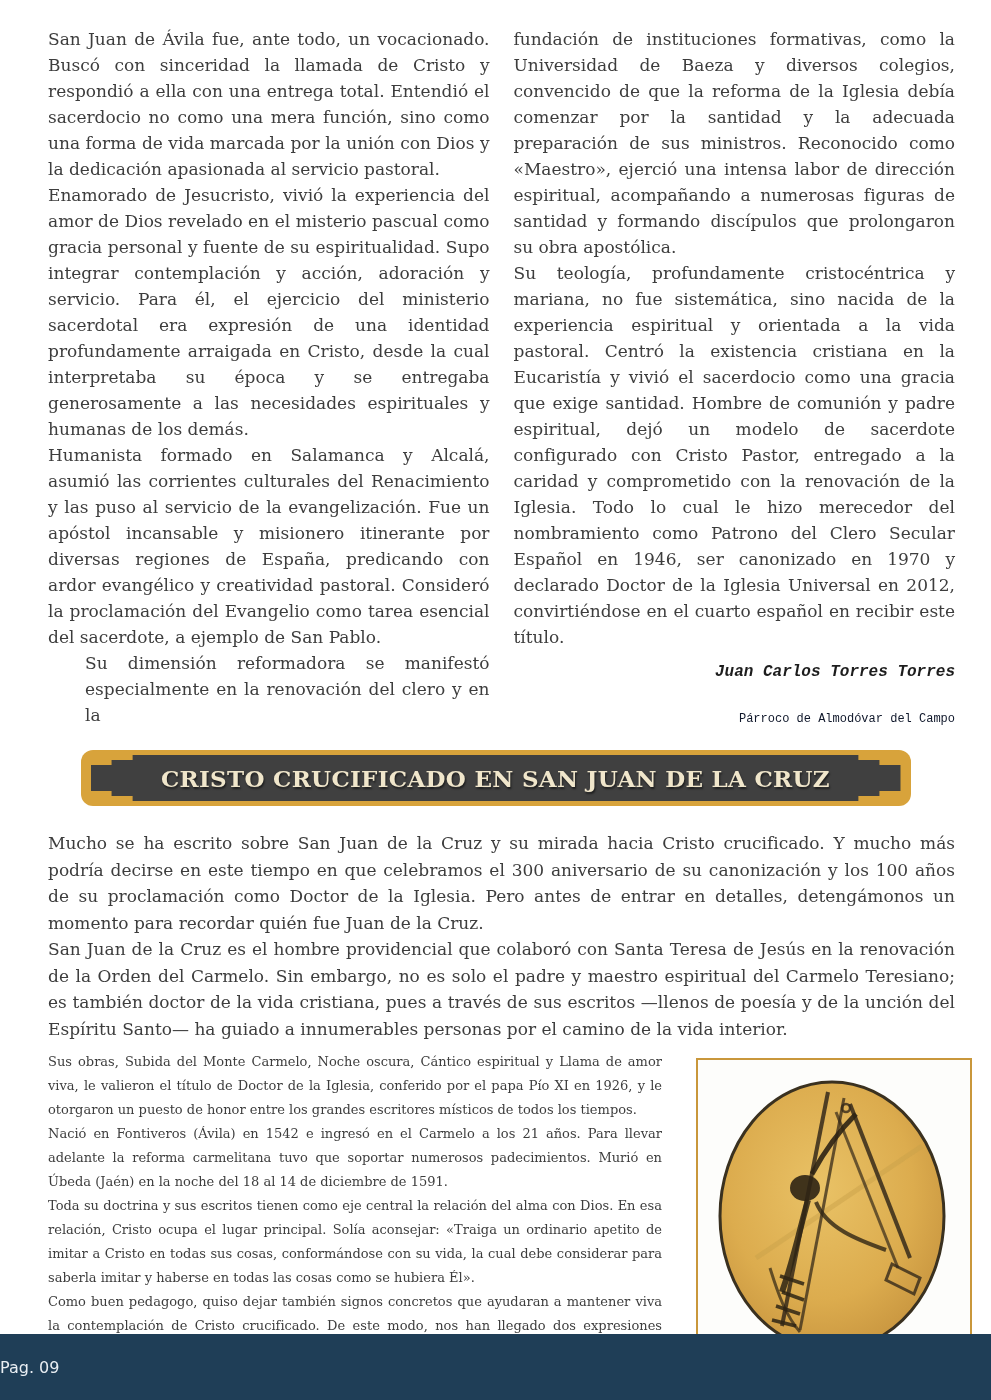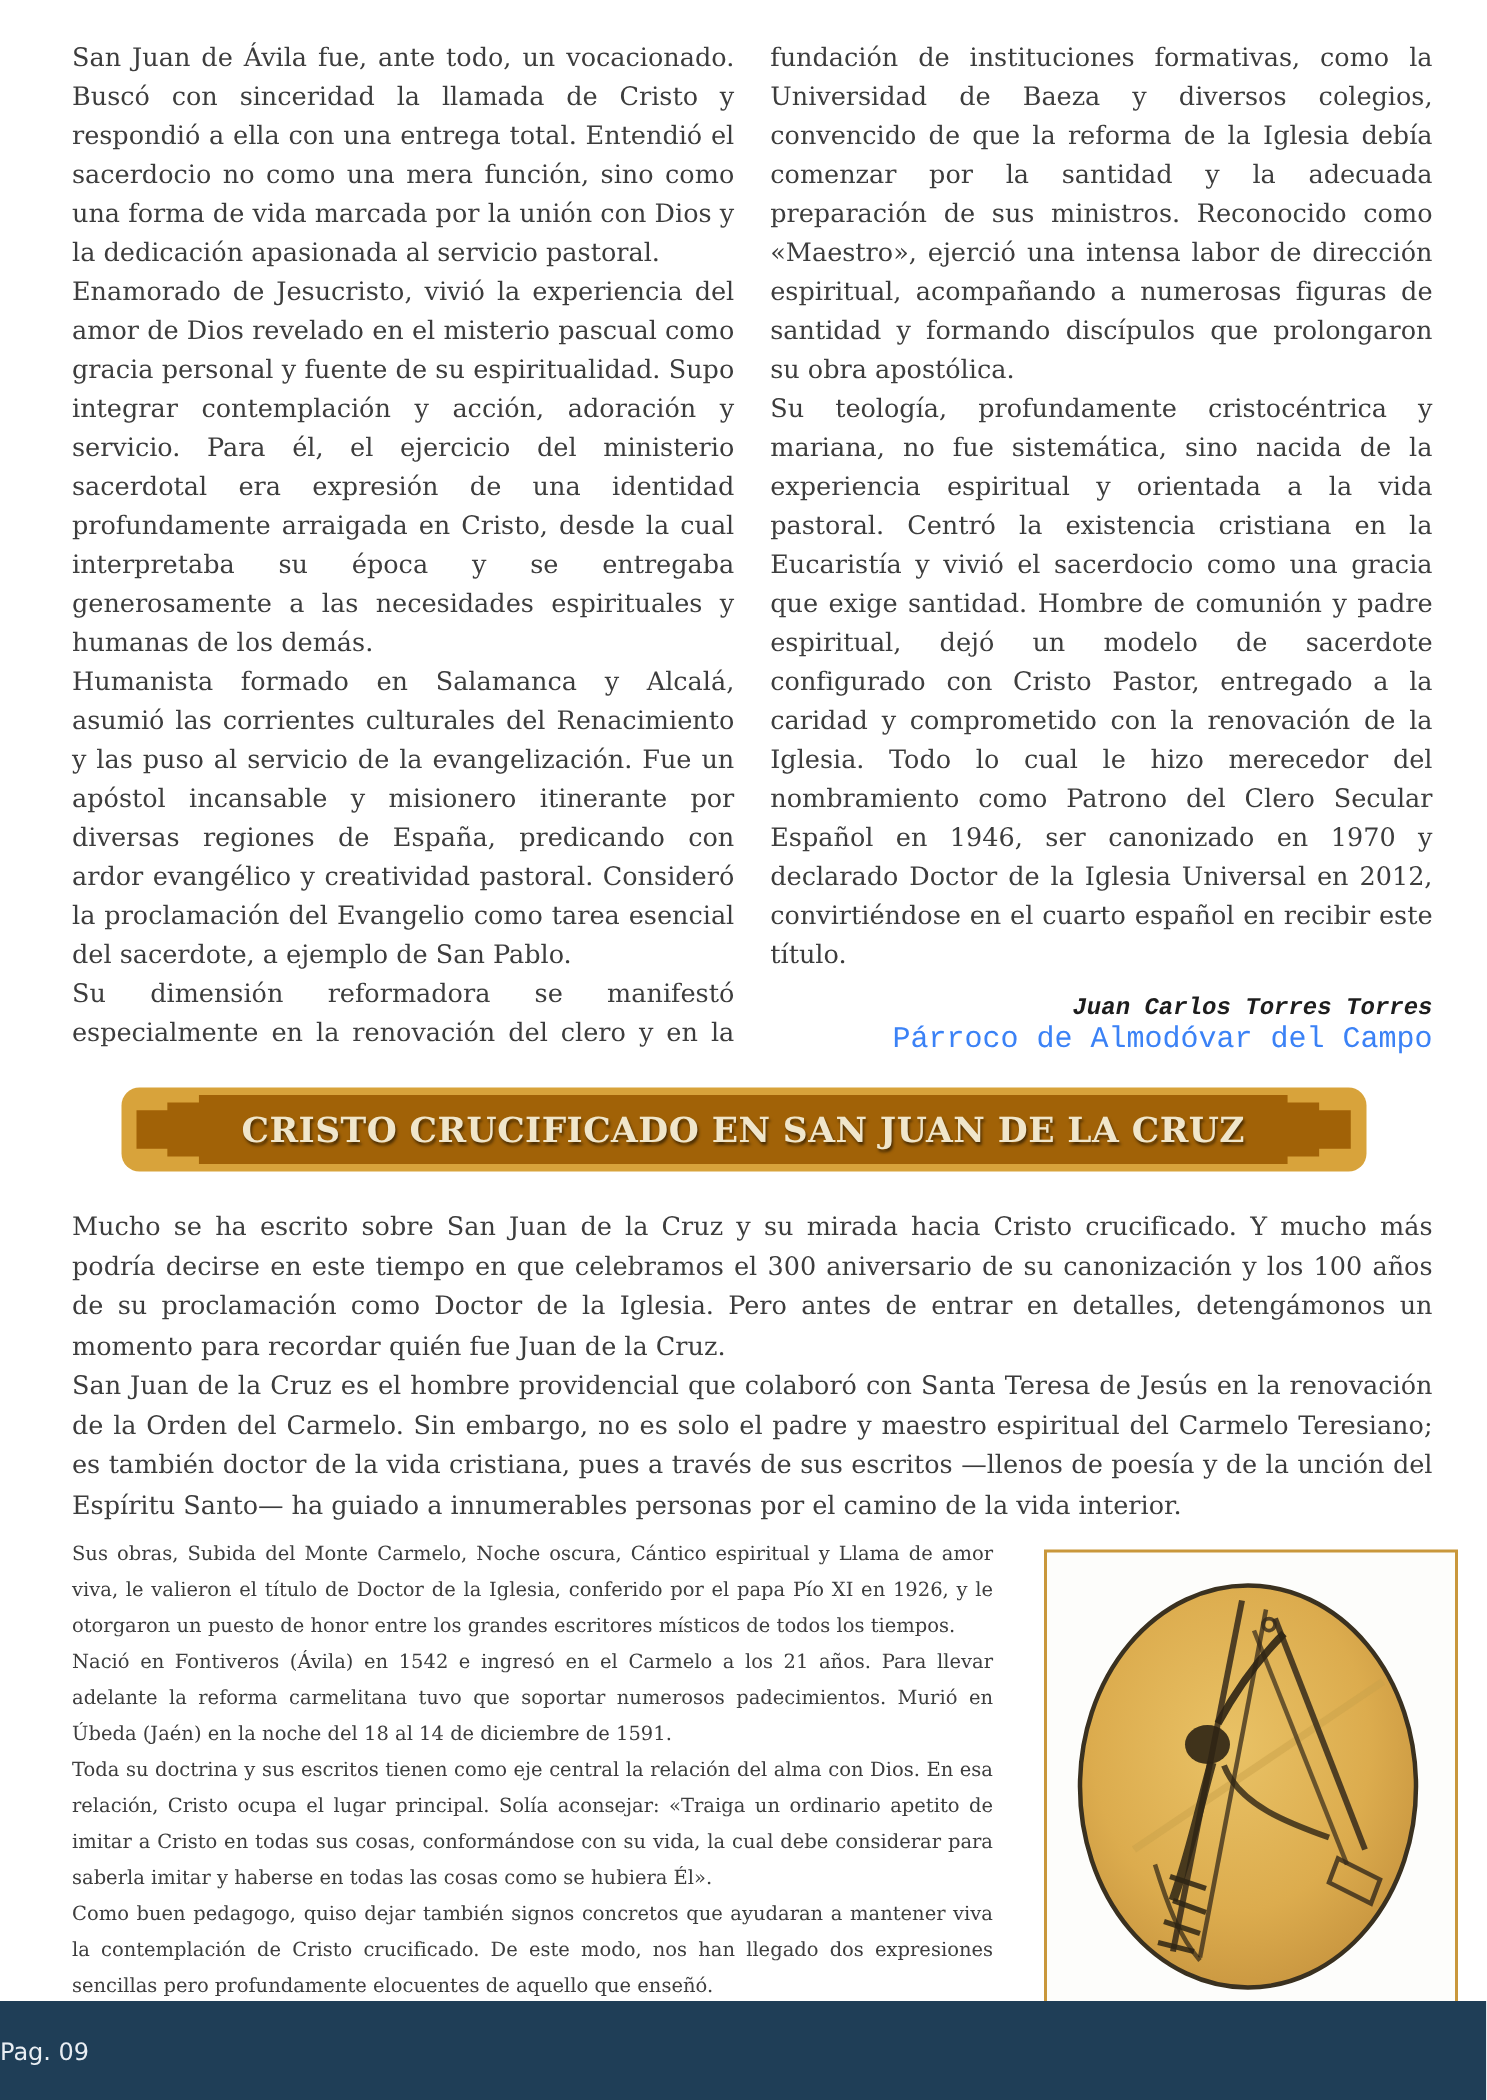--- a/index.html
+++ b/index.html
@@ -18,47 +18,47 @@
     padding:26px 36px 0 48px;
     gap:24px;
   }
   .two-col .col{flex:1 1 0;}
   .two-col p{
     margin:0;
     font-size:17px;
     line-height:26px;
     text-align:justify;
   }
-  .two-col p.cont{ text-align-last:justify; }
+  .two-col p.cont{ text-align-last:justify;margin-left:37px; }
   .signature{
     margin-top:12px;
     text-align:right;
     font-family:Liberation Mono, monospace;
   }
   .signature .sig-name{
     display:block;
     font-weight:bold;font-style:italic;
     font-size:16px;line-height:21px;color:#1d1d1d;
   }
   .signature .sig-role{
     display:block;
-    font-size:20px;line-height:22px;color:#3b82f6;
+    font-size:12px;line-height:22px;color:#0f172a;margin-top:25px;
   }
   
   .banner-gold{
     position:relative;
     width:830px;height:56px;
     margin:20px auto 24px auto;
     background:#D8A33B;
     border-radius:12px;
   }
   .banner-navy{
     position:absolute;
     left:10px;right:10px;top:5px;bottom:5px;
-    background:#a16207;
+    background:#404040;
     clip-path:polygon(0% 22%, 2.6% 22%, 2.6% 11%, 5.2% 11%, 5.2% 0%,
                       94.8% 0%, 94.8% 11%, 97.4% 11%, 97.4% 22%, 100% 22%,
                       100% 78%, 97.4% 78%, 97.4% 89%, 94.8% 89%, 94.8% 100%,
                       5.2% 100%, 5.2% 89%, 2.6% 89%, 2.6% 78%, 0% 78%);
     display:flex;align-items:center;justify-content:center;
   }
   .banner-title{
     font-family:"DejaVu Serif", serif;
     font-weight:bold;
     font-size:23px;

